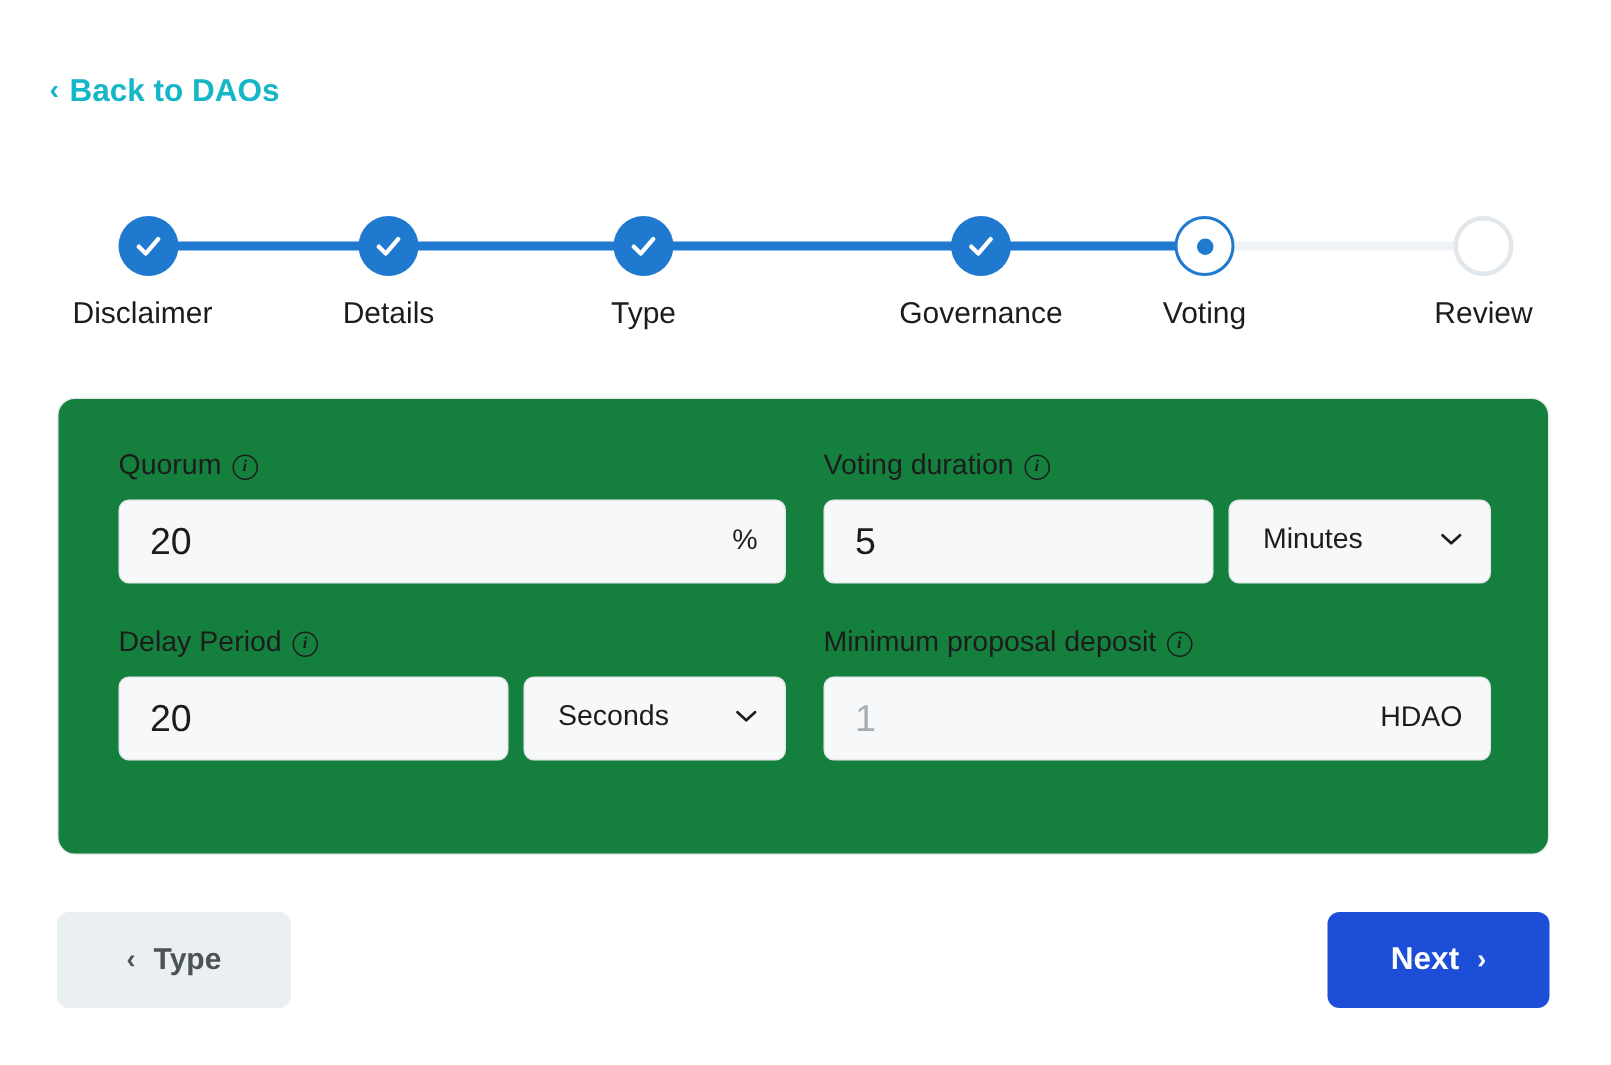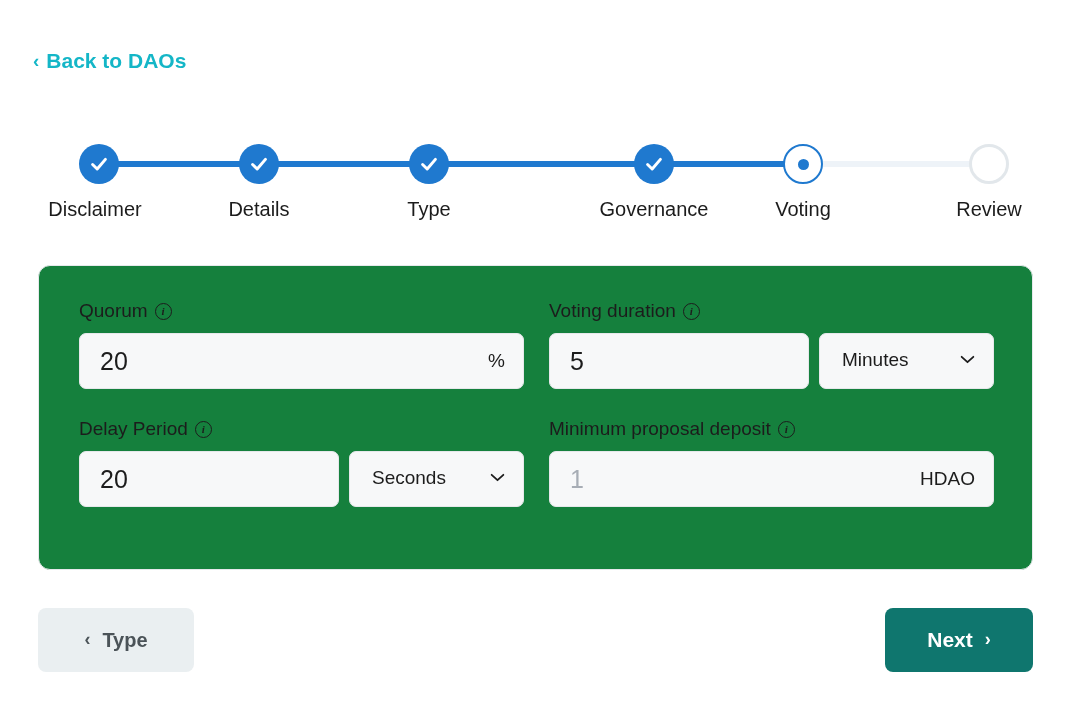--- a/index.html
+++ b/index.html
@@ -261,21 +261,21 @@
     height: 64px;
     background: #eaeff1;
     border-radius: 8px;
     font-size: 20px;
     font-weight: 700;
     color: #4b5358;
   }
   .btn-next {
     width: 148px;
     height: 64px;
-    background: #0f766e;
+    background: #1d4ed8;
     border-radius: 8px;
     font-size: 21px;
     font-weight: 700;
     color: #ffffff;
   }
   .btn .chev {
     font-size: 18px;
     font-weight: 700;
     line-height: 1;
     transform: translateY(-1px);

